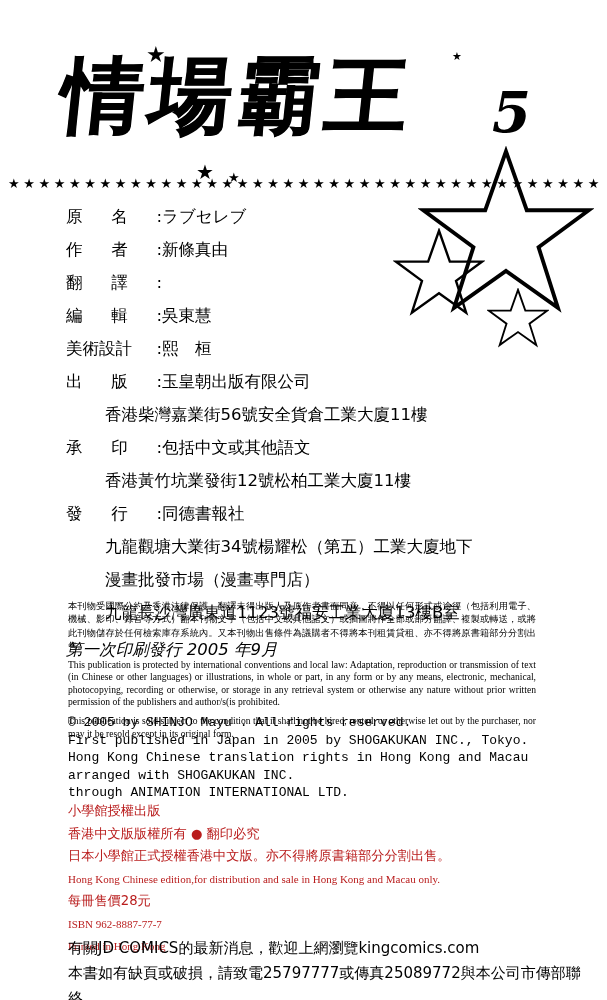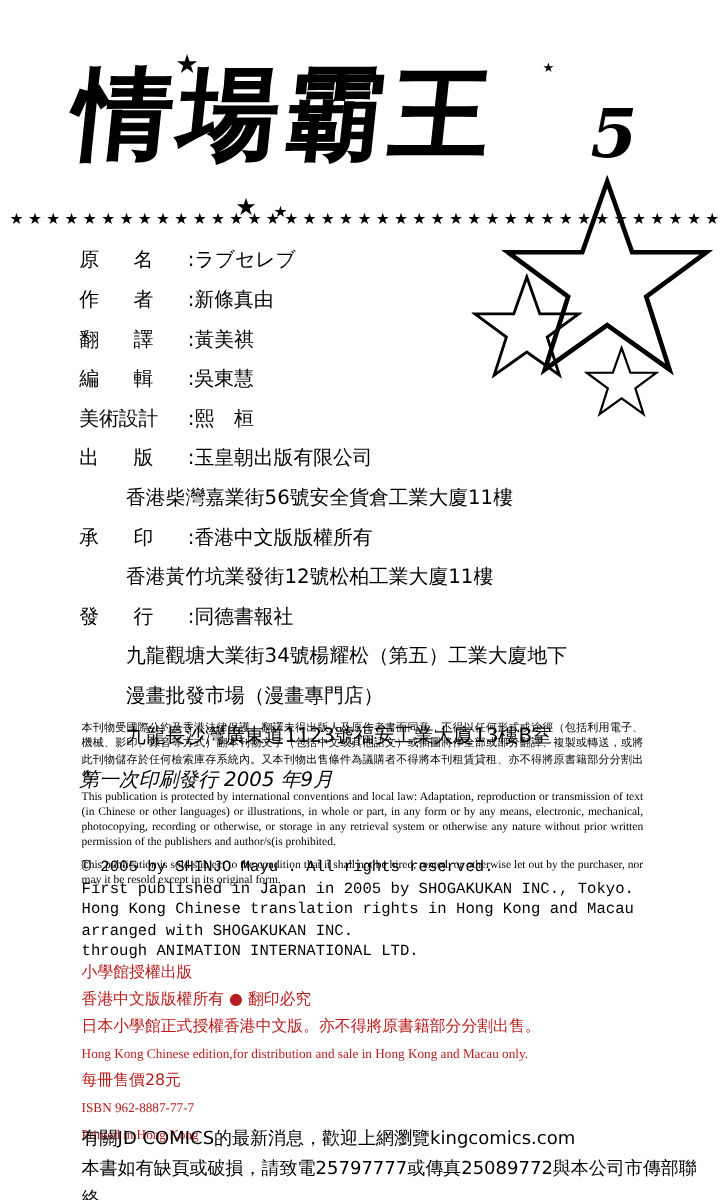--- a/index.html
+++ b/index.html
@@ -228,21 +228,20 @@
     </div>
     <div class="cred-value">新條真由</div>
   </div>
 
   <div class="cred-row">
     <div class="cred-label">
       <span>翻</span>
       <span>譯</span>
       <span>:</span>
     </div>
-    <div class="cred-value">黃美祺</div>
   </div>
 
   <div class="cred-row">
     <div class="cred-label">
       <span>編</span>
       <span>輯</span>
       <span>:</span>
     </div>
     <div class="cred-value">吳東慧</div>
   </div>
@@ -265,21 +264,21 @@
     <div class="cred-value">玉皇朝出版有限公司</div>
   </div>
   <div class="cred-sub">香港柴灣嘉業街56號安全貨倉工業大廈11樓</div>
 
   <div class="cred-row">
     <div class="cred-label">
       <span>承</span>
       <span>印</span>
       <span>:</span>
     </div>
-    <div class="cred-value">香港中文版版權所有</div>
+    <div class="cred-value">包括中文或其他語文</div>
   </div>
   <div class="cred-sub">香港黃竹坑業發街12號松柏工業大廈11樓</div>
 
   <div class="cred-row">
     <div class="cred-label">
       <span>發</span>
       <span>行</span>
       <span>:</span>
     </div>
     <div class="cred-value">同德書報社</div>

